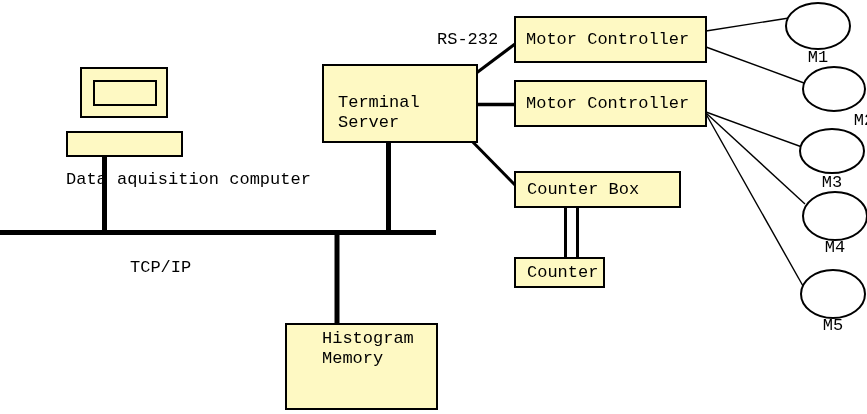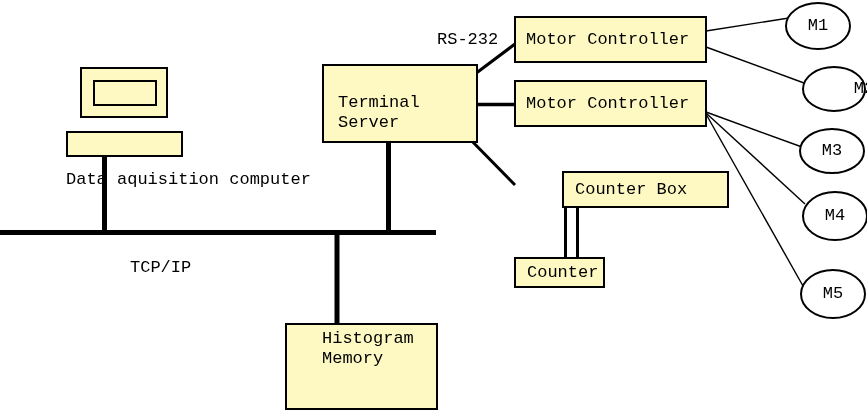--- a/index.html
+++ b/index.html
@@ -30,20 +30,21 @@
   .label {
     position: absolute;
     white-space: pre;
     line-height: 20px;
   }
   .motor-label {
     position: absolute;
     width: 64px;
     text-align: center;
     line-height: 20px;
+    margin-top: 32px;
   }
   .twoline { line-height: 20px; }
   svg.layer {
     position: absolute;
     left: 0;
     top: 0;
     pointer-events: none;
   }
 </style>
 </head>
@@ -101,21 +102,21 @@
   </div>
 
   <div class="node vcenter" style="left:514px; top:16px; width:193px; height:47px; padding-left:10px;">
     <span>Motor Controller</span>
   </div>
 
   <div class="node vcenter" style="left:514px; top:80px; width:193px; height:47px; padding-left:10px;">
     <span>Motor Controller</span>
   </div>
 
-  <div class="node vcenter" style="left:514px; top:171px; width:167px; height:37px; padding-left:11px;margin-left:48px;">
+  <div class="node vcenter" style="left:514px; top:171px; width:167px; height:37px; padding-left:11px;">
     <span>Counter Box</span>
   </div>
 
   <div class="node vcenter" style="left:514px; top:257px; width:91px; height:31px; padding-left:11px;">
     <span>Counter</span>
   </div>
 
   <div class="node" style="left:285px; top:323px; width:153px; height:87px; padding:4px 0 0 35px;">
     <div class="twoline">
       <div>Histogram</div>

